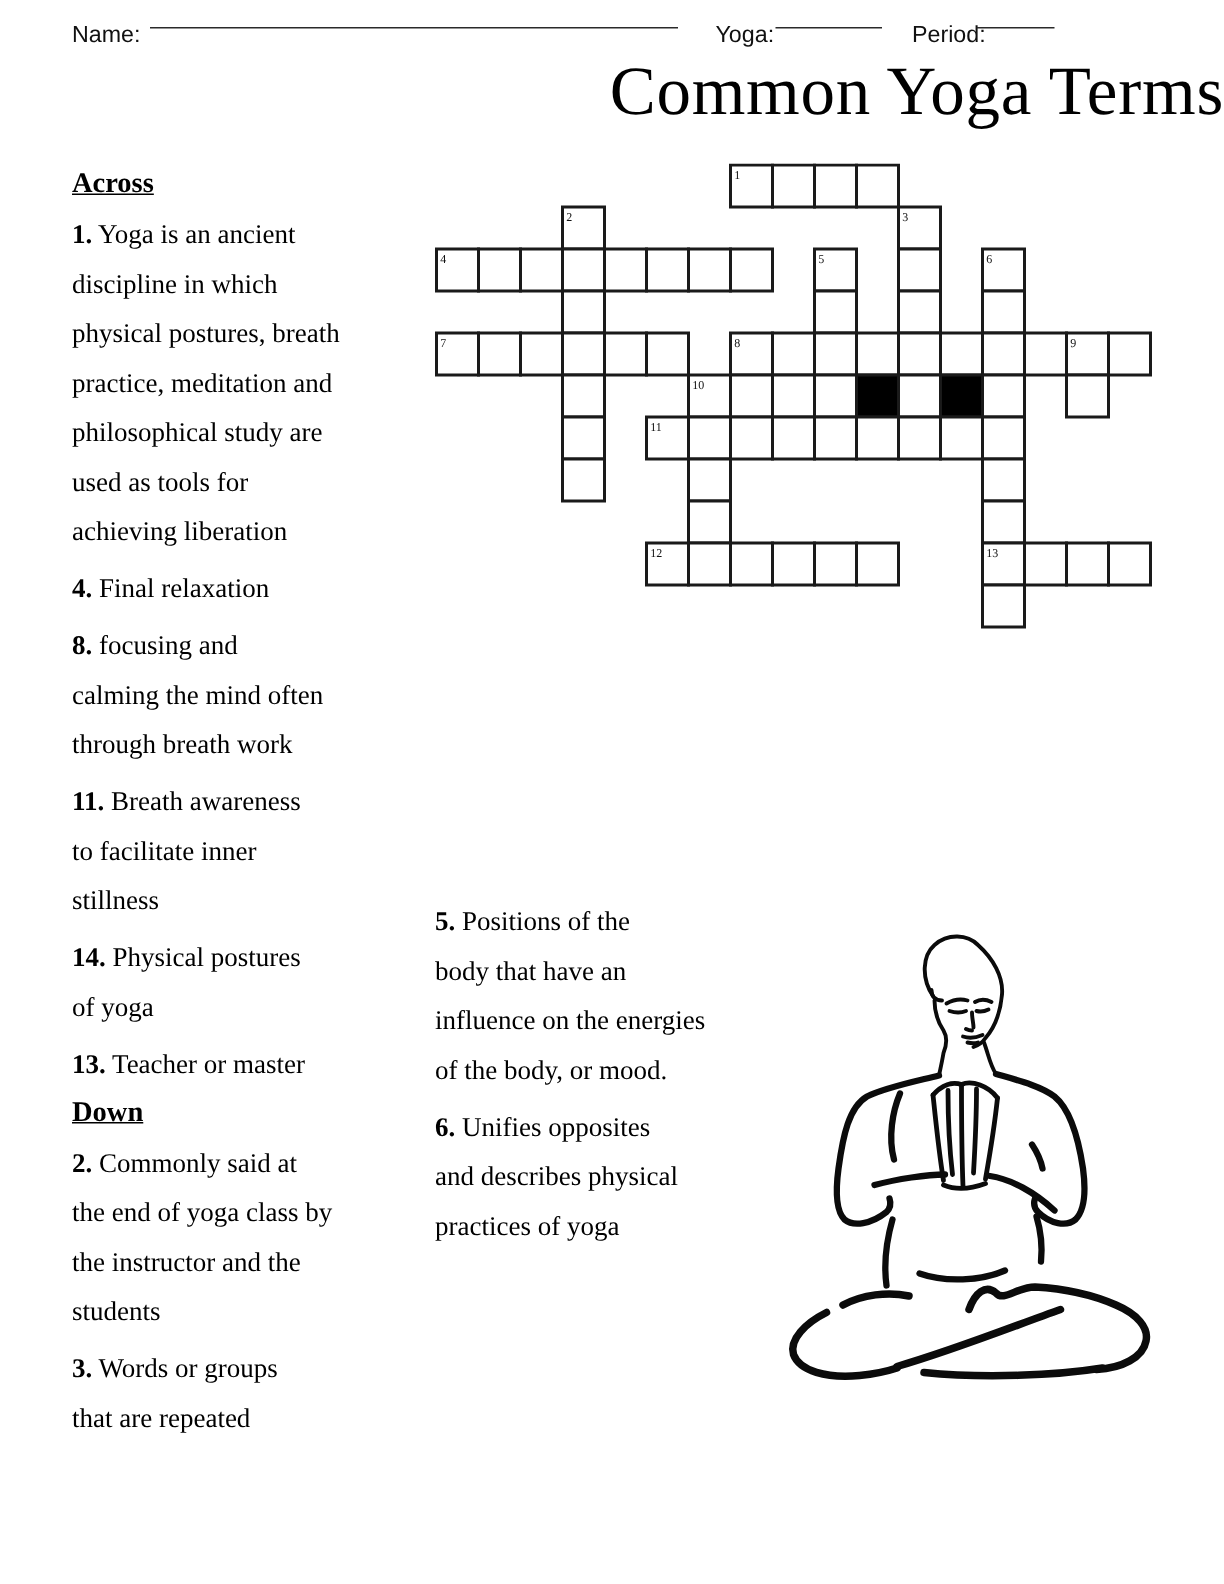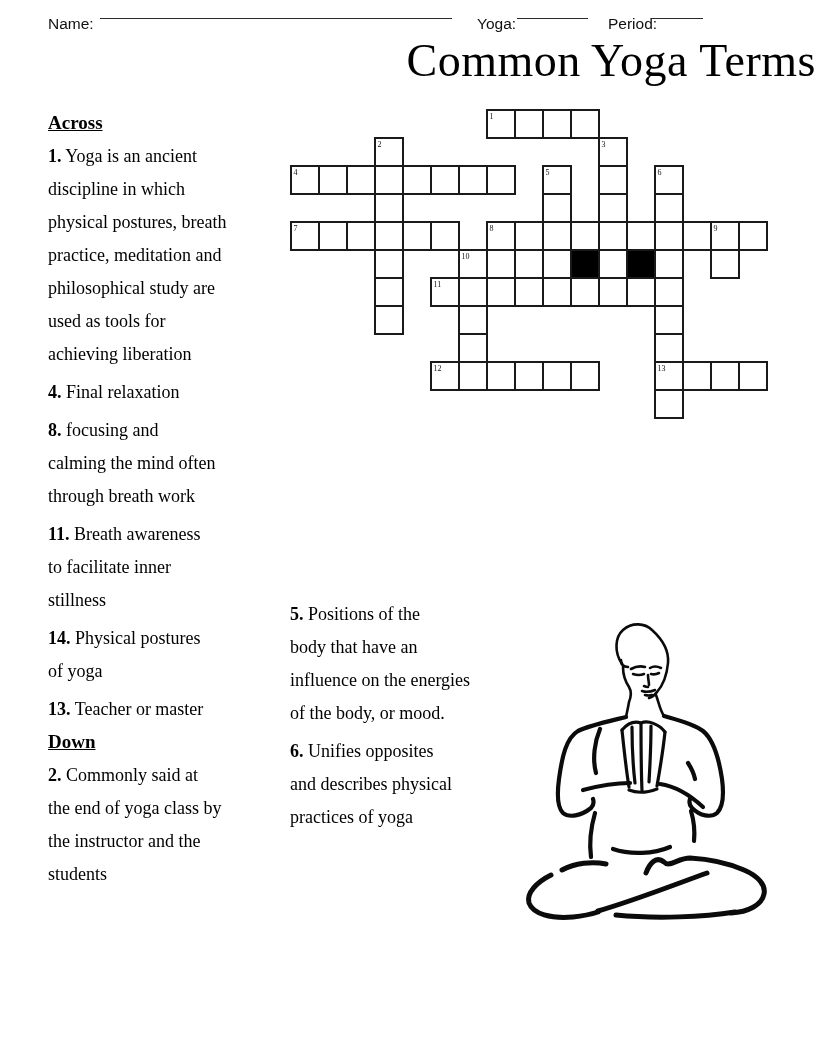--- a/index.html
+++ b/index.html
@@ -168,20 +168,22 @@
         <p class="clue"><b class="clue-num">14.</b> <span class="clue-text">Physical postures
 of yoga</span></p>
         <p class="clue"><b class="clue-num">13.</b> <span class="clue-text">Teacher or master</span></p>
       </div>
     <p class="clue-heading">Down</p>
     <div id="down-left-list">
         <p class="clue"><b class="clue-num">2.</b> <span class="clue-text">Commonly said at
 the end of yoga class by
 the instructor and the
 students</span></p>
+        <p class="clue"><b class="clue-num">3.</b> <span class="clue-text">Words or groups
+that are repeated</span></p>
       </div>
   </div>
 
   <div id="down-right-col" class="clue-col">
     <div id="down-right-list">
         <p class="clue"><b class="clue-num">5.</b> <span class="clue-text">Positions of the
 body that have an
 influence on the energies
 of the body, or mood.</span></p>
         <p class="clue"><b class="clue-num">6.</b> <span class="clue-text">Unifies opposites

